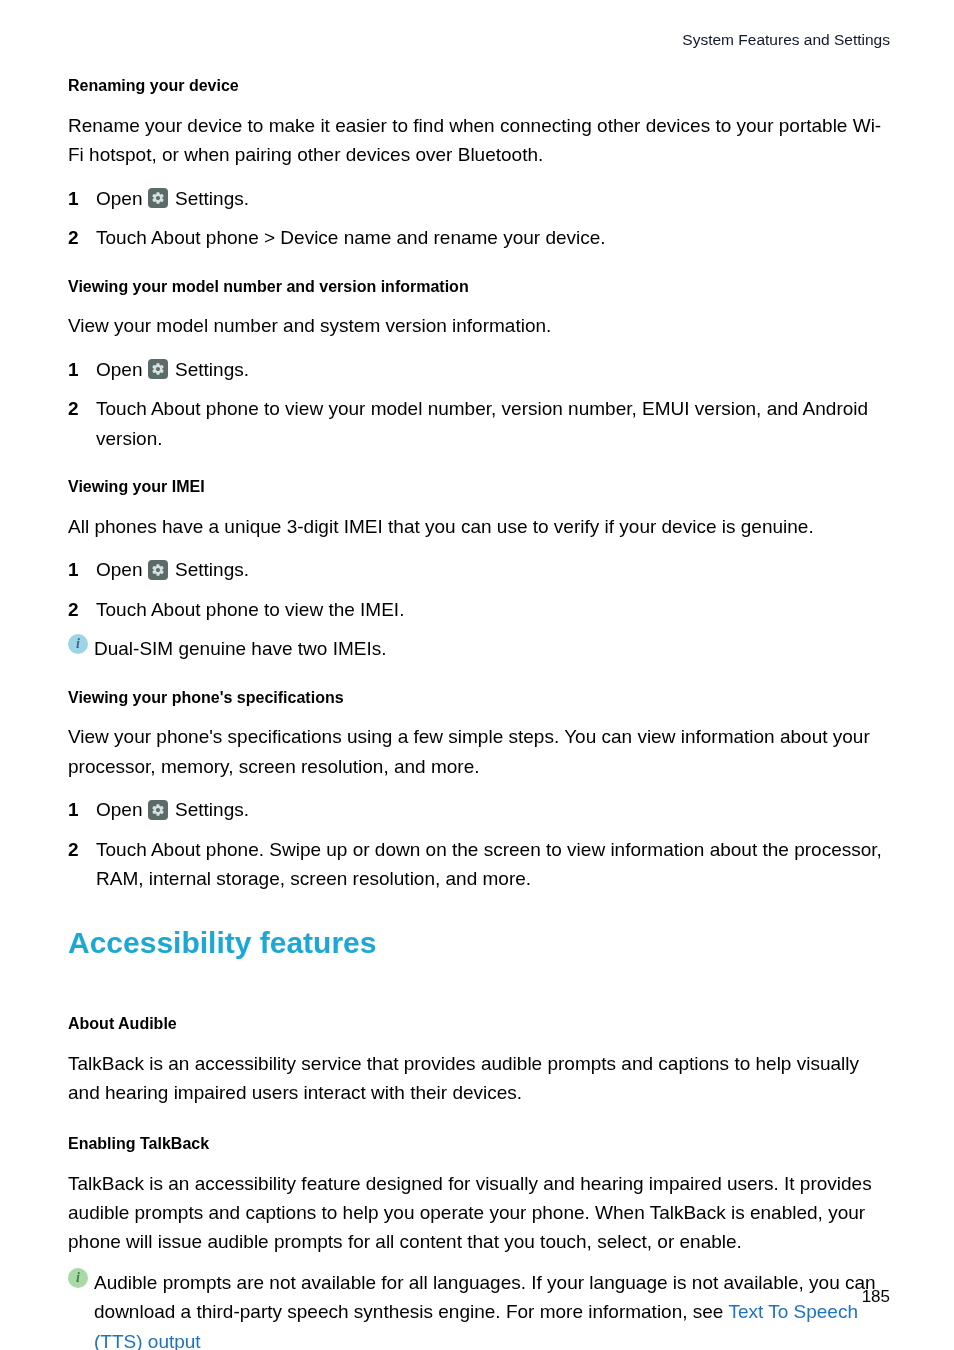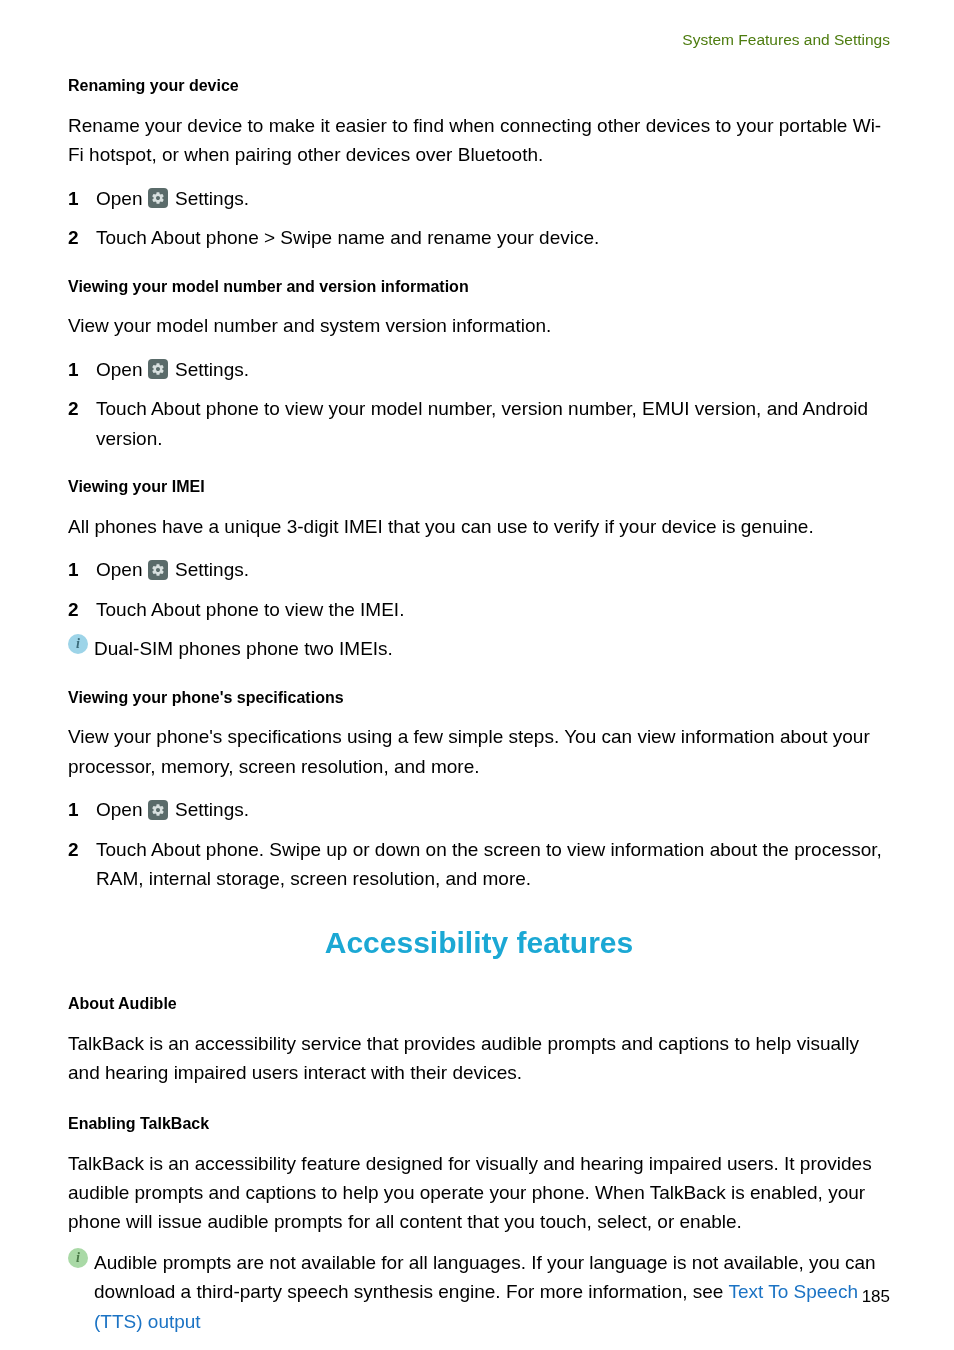--- a/index.html
+++ b/index.html
@@ -10,21 +10,21 @@
     color: #000;
     background: #fff;
     position: relative;
     padding: 28px 64px 0 68px;
     font-size: 19px;
     line-height: 1.55;
   }
   .doc-header {
     text-align: right;
     font-size: 15.5px;
-    color: #4d7c0f;
+    color: #0f172a;
     margin-bottom: 22px;
   }
   h3.section-sub {
     font-size: 16px;
     font-weight: bold;
     margin-bottom: 12px;
     margin-top: 4px;
   }
   p.body-text { margin-bottom: 14px; }
   ol.steps {
@@ -82,22 +82,21 @@
     display: flex;
     align-items: flex-start;
     margin-bottom: 22px;
   }
   .note-row .note-body { flex: 1; }
   h2.main-title {
     color: #1ba8d4;
     font-size: 30px;
     font-weight: bold;
     margin-top: 26px;
-    margin-bottom: 26px;
-    text-align: center;
+    margin-bottom: 46px;
   }
   .link { color: #1b73c4; }
   .page-num {
     position: absolute;
     bottom: 40px;
     right: 64px;
     font-size: 17px;
   }
   .indent-note {
     display: flex;
@@ -122,21 +121,21 @@
       <span>Open </span><span class="settings-icon">
           <svg viewBox="0 0 24 24">
             <path fill="#d8e0df" d="M19.4 13c.04-.33.06-.66.06-1s-.02-.67-.06-1l2.1-1.65c.19-.15.24-.42.12-.64l-2-3.46c-.12-.22-.39-.3-.61-.22l-2.49 1c-.52-.4-1.08-.73-1.69-.98l-.38-2.65A.488.488 0 0 0 14 2h-4c-.25 0-.46.18-.49.42l-.38 2.65c-.61.25-1.17.59-1.69.98l-2.49-1c-.23-.09-.49 0-.61.22l-2 3.46c-.13.22-.07.49.12.64L4.56 11c-.04.33-.06.67-.06 1s.02.67.06 1l-2.1 1.65c-.19.15-.24.42-.12.64l2 3.46c.12.22.39.3.61.22l2.49-1c.52.4 1.08.73 1.69.98l.38 2.65c.03.24.24.42.49.42h4c.25 0 .46-.18.49-.42l.38-2.65c.61-.25 1.17-.59 1.69-.98l2.49 1c.23.09.49 0 .61-.22l2-3.46c.12-.22.07-.49-.12-.64L19.4 13zM12 15.5c-1.93 0-3.5-1.57-3.5-3.5s1.57-3.5 3.5-3.5 3.5 1.57 3.5 3.5-1.57 3.5-3.5 3.5z"></path>
           </svg>
         </span> <span class="b">Settings</span><span>.</span>
     </span>
   </li>
   <li>
     <span class="num">2</span>
     <span class="step-body">
-      <span>Touch </span><span class="b">About phone</span><span> &gt; </span><span class="b">Swipe name</span><span> and rename your device.</span>
+      <span>Touch </span><span class="b">About phone</span><span> &gt; </span><span class="b">Device name</span><span> and rename your device.</span>
     </span>
   </li>
 </ol>
 
 <h3 class="section-sub">Viewing your model number and version information</h3>
 <p class="body-text">View your model number and system version information.</p>
 <ol class="steps">
   <li>
     <span class="num">1</span>
     <span class="step-body">
@@ -172,21 +171,21 @@
     <span class="num">2</span>
     <span class="step-body">
       <span>Touch </span><span class="b">About phone</span><span> to view the IMEI.</span>
     </span>
   </li>
 </ol>
 <div class="note-row">
   <span class="info-icon info-blue">
       <span class="i-glyph">i</span>
     </span>
-  <span class="note-body">Dual-SIM phones phone two IMEIs.</span>
+  <span class="note-body">Dual-SIM genuine have two IMEIs.</span>
 </div>
 
 <h3 class="section-sub">Viewing your phone's specifications</h3>
 <p class="body-text">View your phone's specifications using a few simple steps. You can view information about your processor, memory, screen resolution, and more.</p>
 <ol class="steps">
   <li>
     <span class="num">1</span>
     <span class="step-body">
       <span>Open </span><span class="settings-icon">
           <svg viewBox="0 0 24 24">

